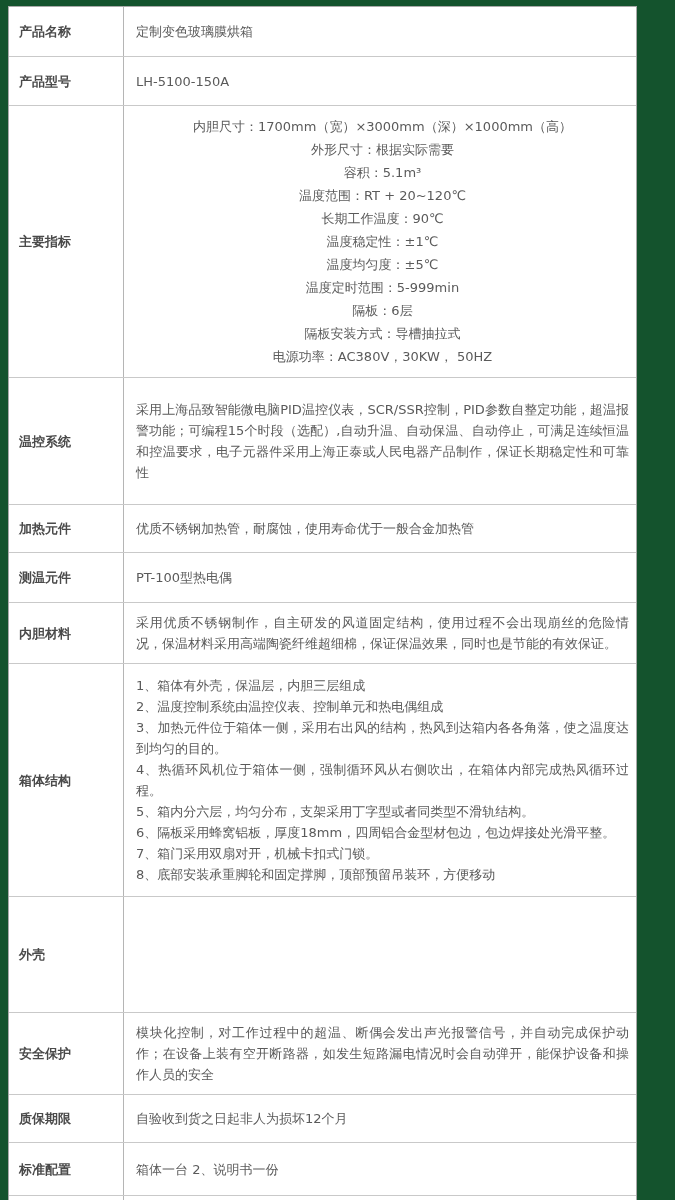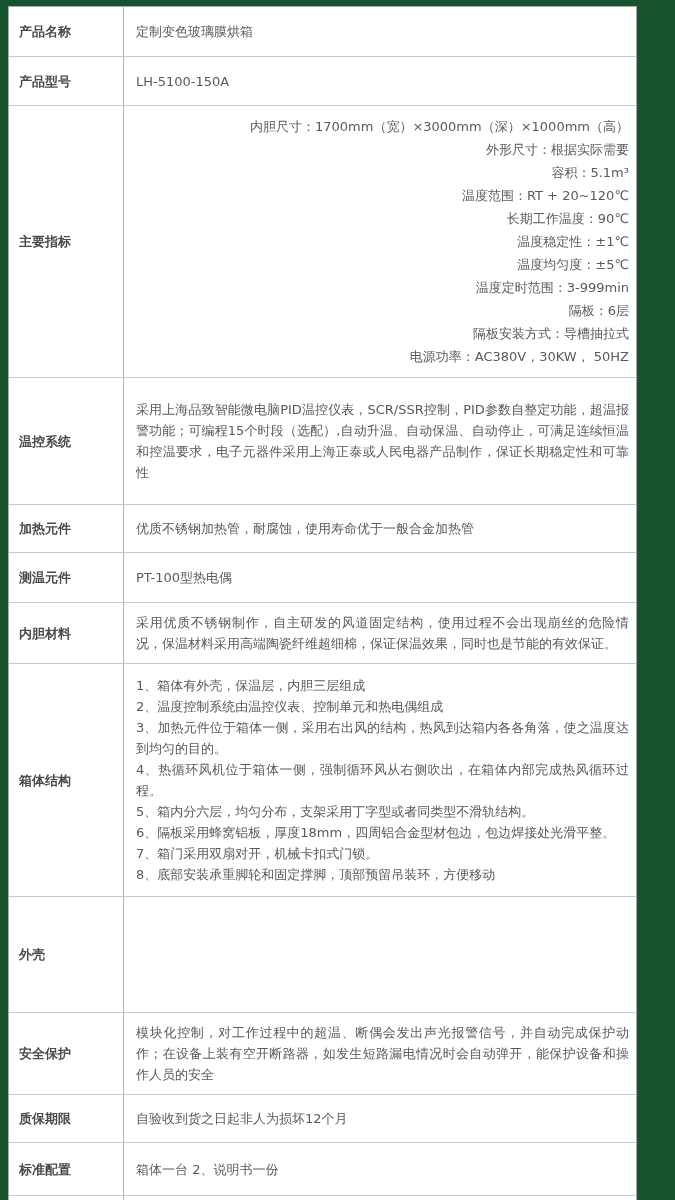--- a/index.html
+++ b/index.html
@@ -54,21 +54,21 @@
     color: #5a5a5a;
   }
   .value-line {
     line-height: 21px;
     text-align: justify;
   }
   
   .spec-row:nth-child(1)  { min-height: 50px; }
   .spec-row:nth-child(2)  { min-height: 49px; }
   .spec-row:nth-child(3)  { min-height: 255px; }
-  .spec-row:nth-child(3) .value-line { line-height: 23px; text-align: right; }
+  .spec-row:nth-child(3) .value-line { line-height: 23px; text-align: center; }
   .spec-row:nth-child(4)  { min-height: 127px; }
   .spec-row:nth-child(5)  { min-height: 48px; }
   .spec-row:nth-child(6)  { min-height: 50px; }
   .spec-row:nth-child(7)  { min-height: 57px; }
   .spec-row:nth-child(8)  { min-height: 233px; }
   .spec-row:nth-child(9)  { min-height: 57px; flex-direction: column; }
   .spec-row:nth-child(10) { min-height: 80px; }
   .spec-row:nth-child(11) { min-height: 48px; }
   .spec-row:nth-child(12) { min-height: 53px; justify-content: flex-end; }
   .spec-row:nth-child(13) { min-height: 47px; }
@@ -95,21 +95,21 @@
   <div class="spec-row">
     <div class="label-cell">主要指标</div>
     <div class="value-cell">
           <div class="value-line">内胆尺寸：1700mm（宽）×3000mm（深）×1000mm（高）</div>
           <div class="value-line">外形尺寸：根据实际需要</div>
           <div class="value-line">容积：5.1m³</div>
           <div class="value-line">温度范围：RT + 20~120℃</div>
           <div class="value-line">长期工作温度：90℃</div>
           <div class="value-line">温度稳定性：±1℃</div>
           <div class="value-line">温度均匀度：±5℃</div>
-          <div class="value-line">温度定时范围：3-999min</div>
+          <div class="value-line">温度定时范围：5-999min</div>
           <div class="value-line">隔板：6层</div>
           <div class="value-line">隔板安装方式：导槽抽拉式</div>
           <div class="value-line">电源功率：AC380V，30KW， 50HZ</div>
         </div>
   </div>
 
   <div class="spec-row">
     <div class="label-cell">温控系统</div>
     <div class="value-cell">
           <div class="value-line">采用上海品致智能微电脑PID温控仪表，SCR/SSR控制，PID参数自整定功能，超温报警功能；可编程15个时段（选配）,自动升温、自动保温、自动停止，可满足连续恒温和控温要求，电子元器件采用上海正泰或人民电器产品制作，保证长期稳定性和可靠性</div>

